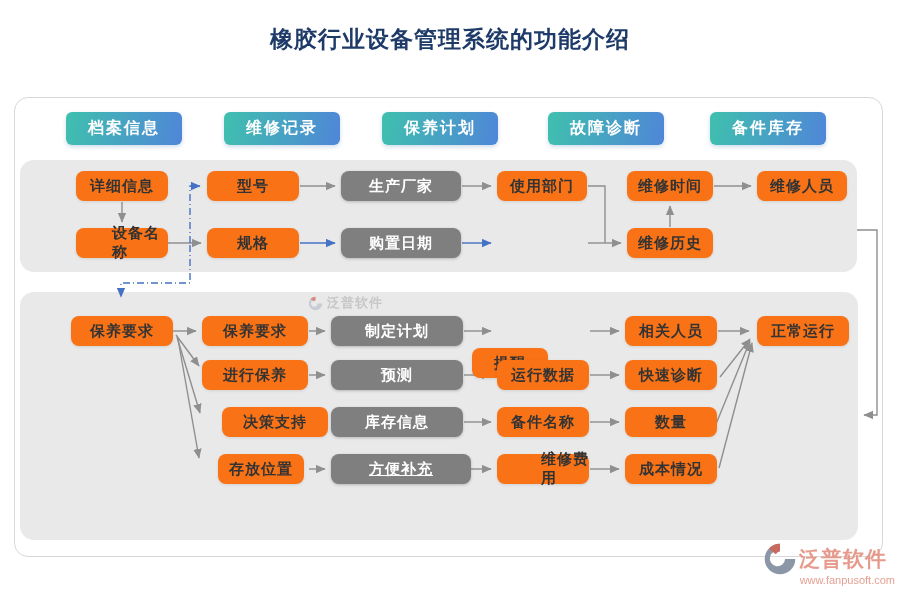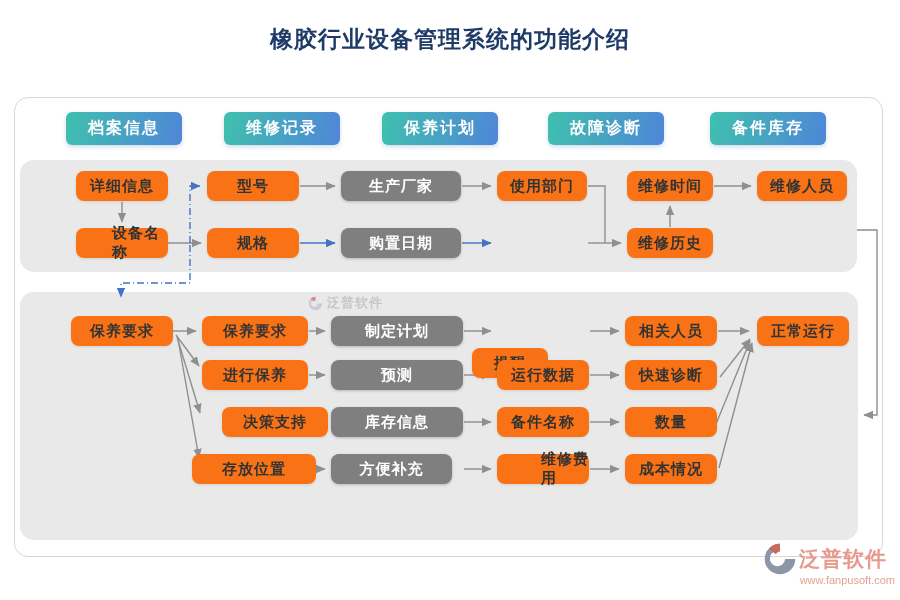--- a/index.html
+++ b/index.html
@@ -135,25 +135,25 @@
   <div class="node dark" style="left:341px;top:228px;width:120px;">购置日期</div>
   <div class="node" style="left:497px;top:171px;width:90px;">使用部门</div>
   <div class="node" style="left:627px;top:171px;width:86px;">维修时间</div>
   <div class="node" style="left:627px;top:228px;width:86px;">维修历史</div>
   <div class="node" style="left:757px;top:171px;width:90px;">维修人员</div>
 
   <div class="node" style="left:71px;top:316px;width:102px;">保养要求</div>
   <div class="node" style="left:202px;top:316px;width:106px;">保养要求</div>
   <div class="node" style="left:202px;top:360px;width:106px;">进行保养</div>
   <div class="node" style="left:202px;top:407px;width:106px;margin-left:20px;">决策支持</div>
-  <div class="node" style="left:192px;top:454px;width:124px;">存放位置</div>
+  <div class="node" style="left:218px;top:454px;width:86px;">存放位置</div>
   <div class="node dark" style="left:331px;top:316px;width:132px;">制定计划</div>
   <div class="node dark" style="left:331px;top:360px;width:132px;">预测</div>
   <div class="node dark" style="left:331px;top:407px;width:132px;">库存信息</div>
-  <div class="node dark" style="left:331px;top:454px;width:121px;">方便补充</div>
+  <div class="node dark" style="left:331px;top:454px;width:140px;text-decoration:underline;">方便补充</div>
   <div class="node" style="left:472px;top:316px;width:76px;margin-top:32px;">提醒</div>
   <div class="node" style="left:497px;top:360px;width:92px;">运行数据</div>
   <div class="node" style="left:497px;top:407px;width:92px;">备件名称</div>
   <div class="node" style="left:497px;top:454px;width:92px;padding-left:44px;">维修费用</div>
   <div class="node" style="left:625px;top:316px;width:92px;">相关人员</div>
   <div class="node" style="left:625px;top:360px;width:92px;">快速诊断</div>
   <div class="node" style="left:625px;top:407px;width:92px;">数量</div>
   <div class="node" style="left:625px;top:454px;width:92px;">成本情况</div>
   <div class="node" style="left:757px;top:316px;width:92px;font-family:Liberation Mono, monospace;">正常运行</div>
 

